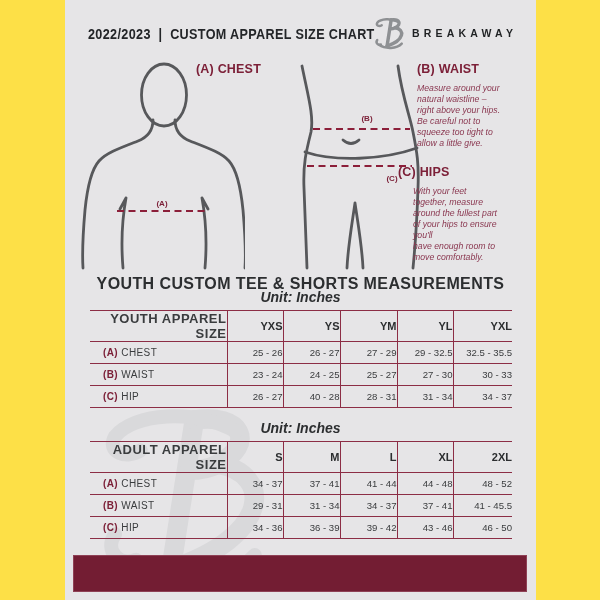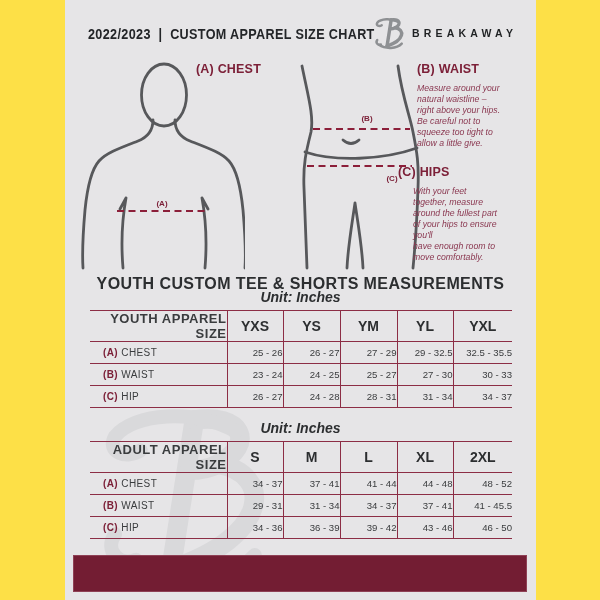--- a/index.html
+++ b/index.html
@@ -35,21 +35,21 @@
             font-weight:bold;color:#2c2e30;}
   #youth-title{top:275px;} #youth-unit{top:289px;}
   #adult-title{top:406px;} #adult-unit{top:420px;}
 
   
   .size-table{position:absolute;left:25px;width:422px;border-collapse:collapse;table-layout:fixed;}
   #youth-table{top:310px;} #adult-table{top:441px;}
   .size-table td,.size-table th{padding:0;margin:0;border-top:1.5px solid #8c2d45;}
   .size-table tr:last-child td{border-bottom:1.5px solid #8c2d45;}
   .size-table td+td,.size-table th+th{border-left:1.5px solid #8c2d45;}
-  .size-table th{height:22px;font-size:14px;font-weight:bold;color:#2c2e30;text-align:center;}
+  .size-table th{height:22px;font-size:11px;font-weight:bold;color:#2c2e30;text-align:right;}
   .size-table th.rowhead{text-align:right;padding-left:13px;font-weight:bold;font-size:13px;
                          letter-spacing:.5px;color:#3a3c3e;}
   .size-table td{height:21px;font-size:9.6px;color:#3a3c3e;text-align:right;}
   .size-table td.lbl{text-align:left;padding-left:13px;font-size:10px;letter-spacing:.4px;}
   .size-table td.lbl .pfx{color:#7c2038;font-weight:bold;}
 
   
   #watermark{position:absolute;left:20px;top:392px;width:200px;height:205px;color:#d9d9db;}
   #footer-bar{position:absolute;left:8px;top:555px;width:454px;height:37px;background:#731d33;
               border:1px solid #8f4156;box-sizing:border-box;}
@@ -154,21 +154,21 @@
         <td class="lbl"><span class="pfx">(B)</span> <span>WAIST</span></td>
         <td>23 - 24</td>
         <td>24 - 25</td>
         <td>25 - 27</td>
         <td>27 - 30</td>
         <td>30 - 33</td>
       </tr>
       <tr>
         <td class="lbl"><span class="pfx">(C)</span> <span>HIP</span></td>
         <td>26 - 27</td>
-        <td>24 - 28</td>
+        <td>40 - 28</td>
         <td>28 - 31</td>
         <td>31 - 34</td>
         <td>34 - 37</td>
       </tr>
     </tbody>
       </table>
 
     <div id="adult-unit" class="sec-unit">Unit: Inches</div>
     <table id="adult-table" class="size-table">
       <colgroup>

